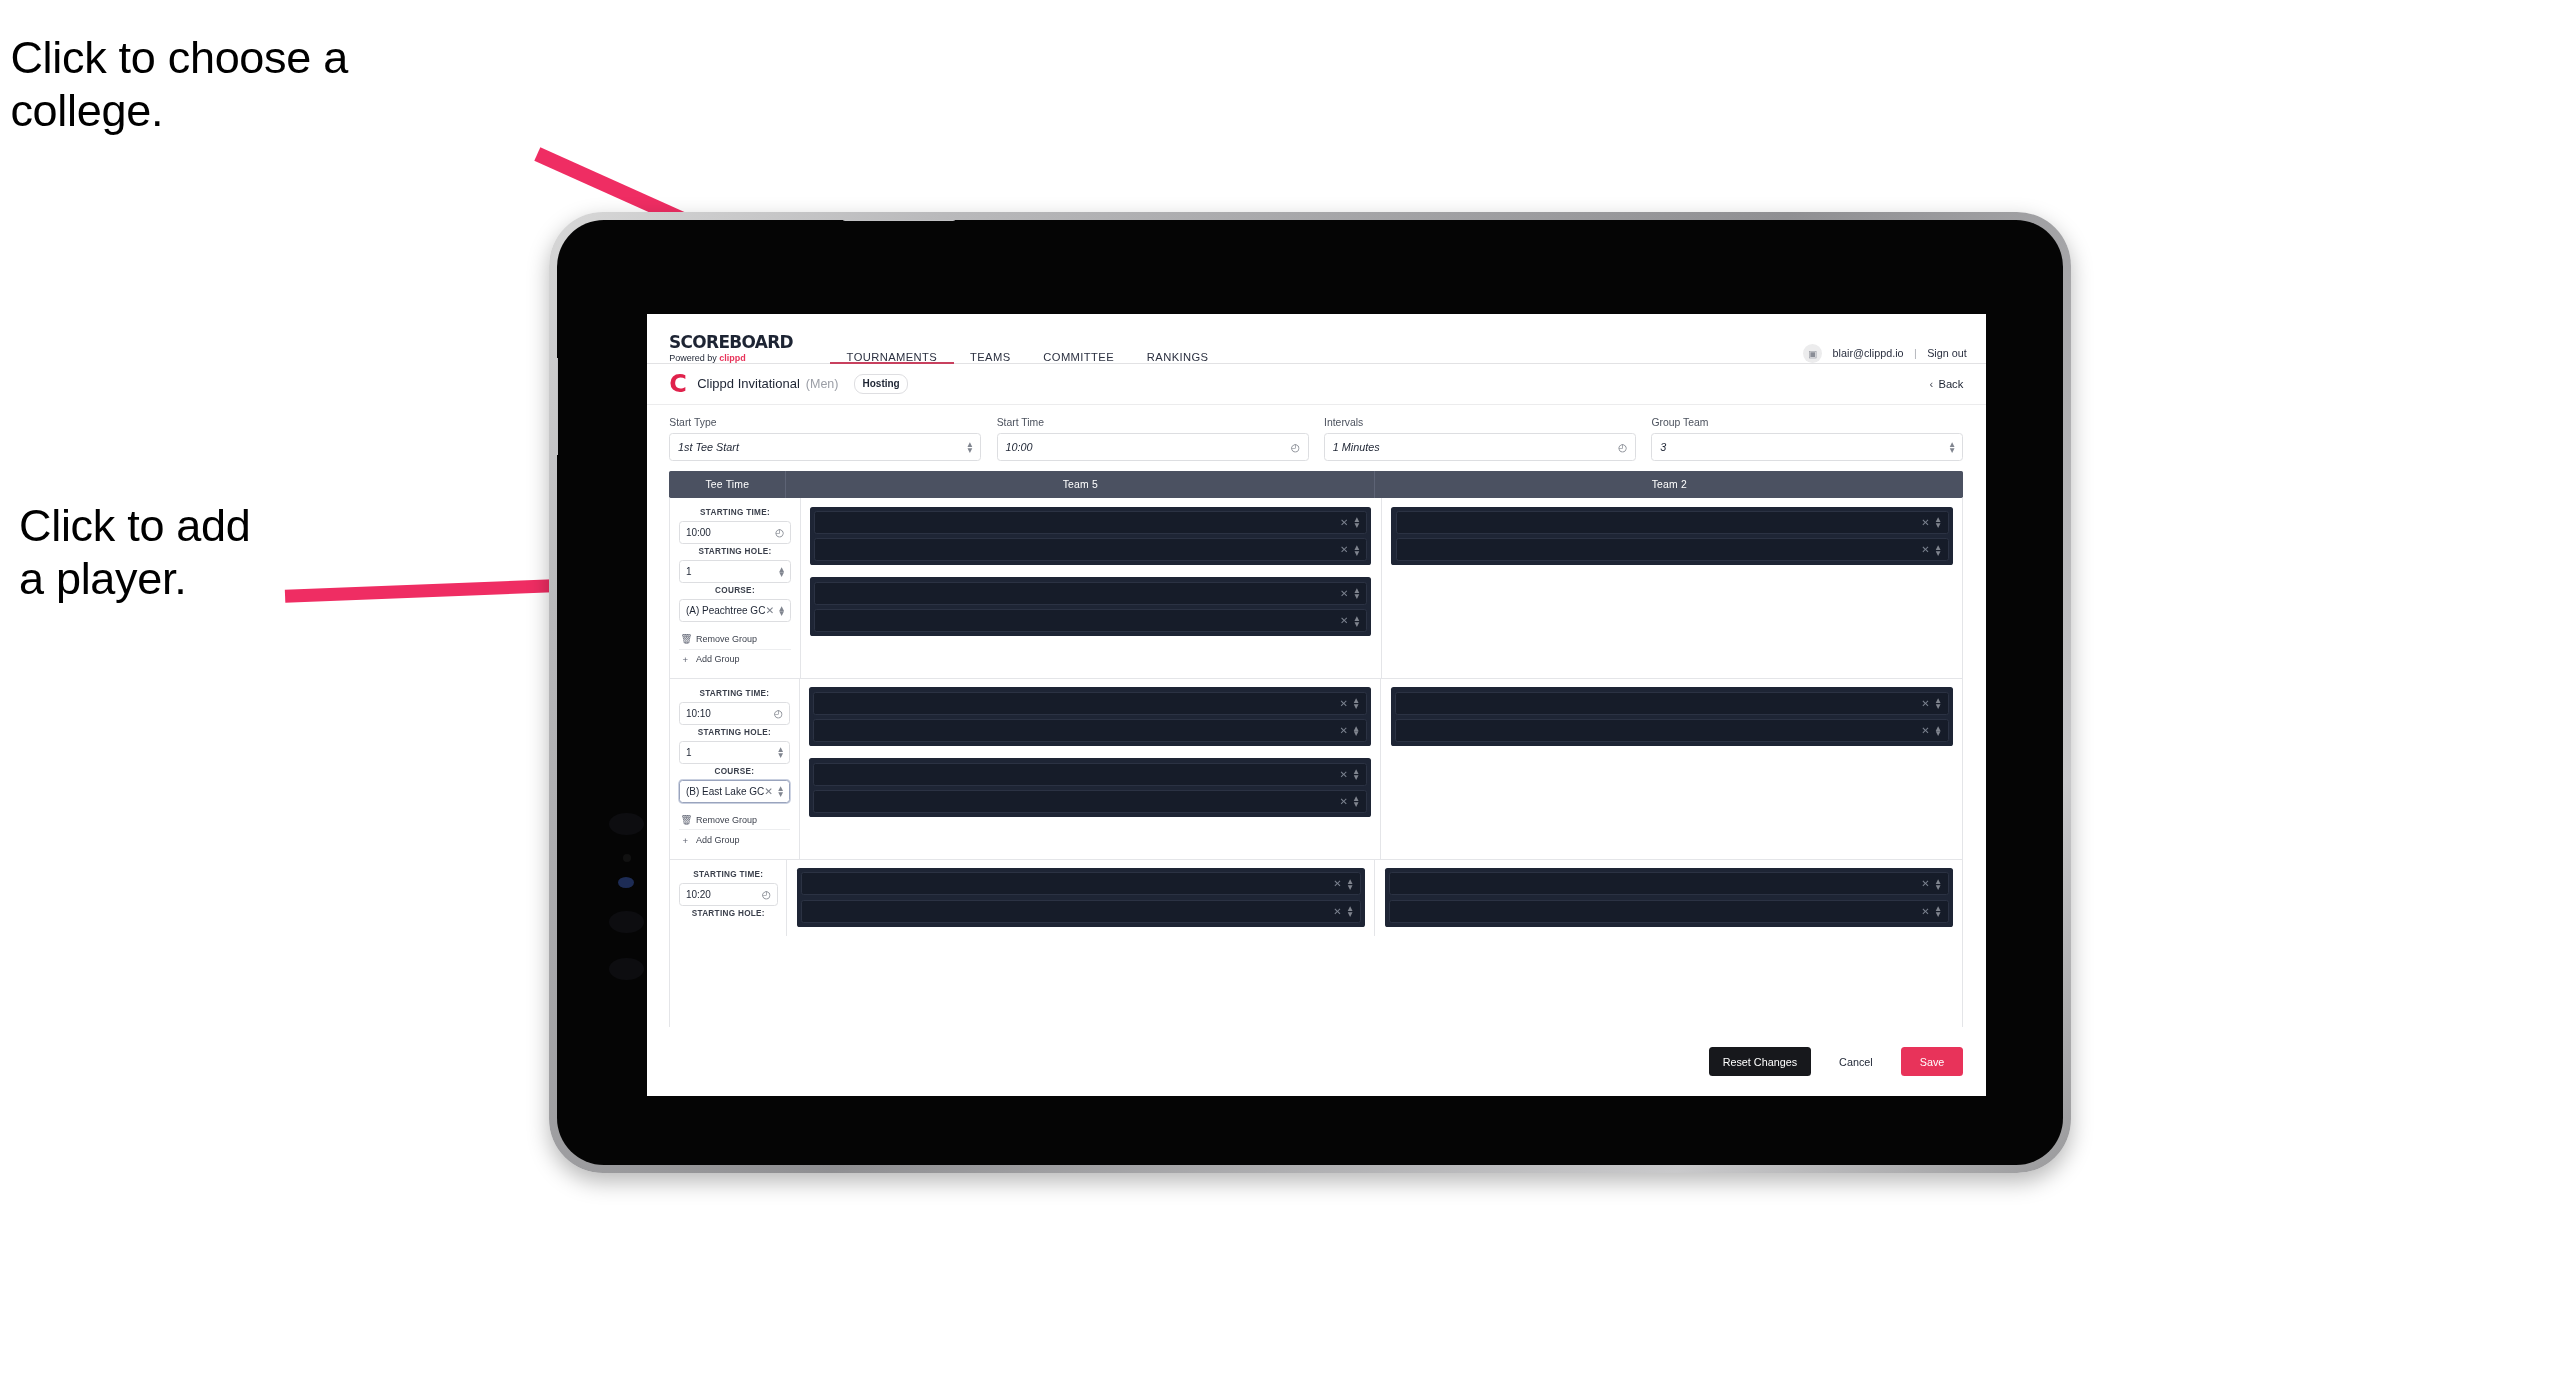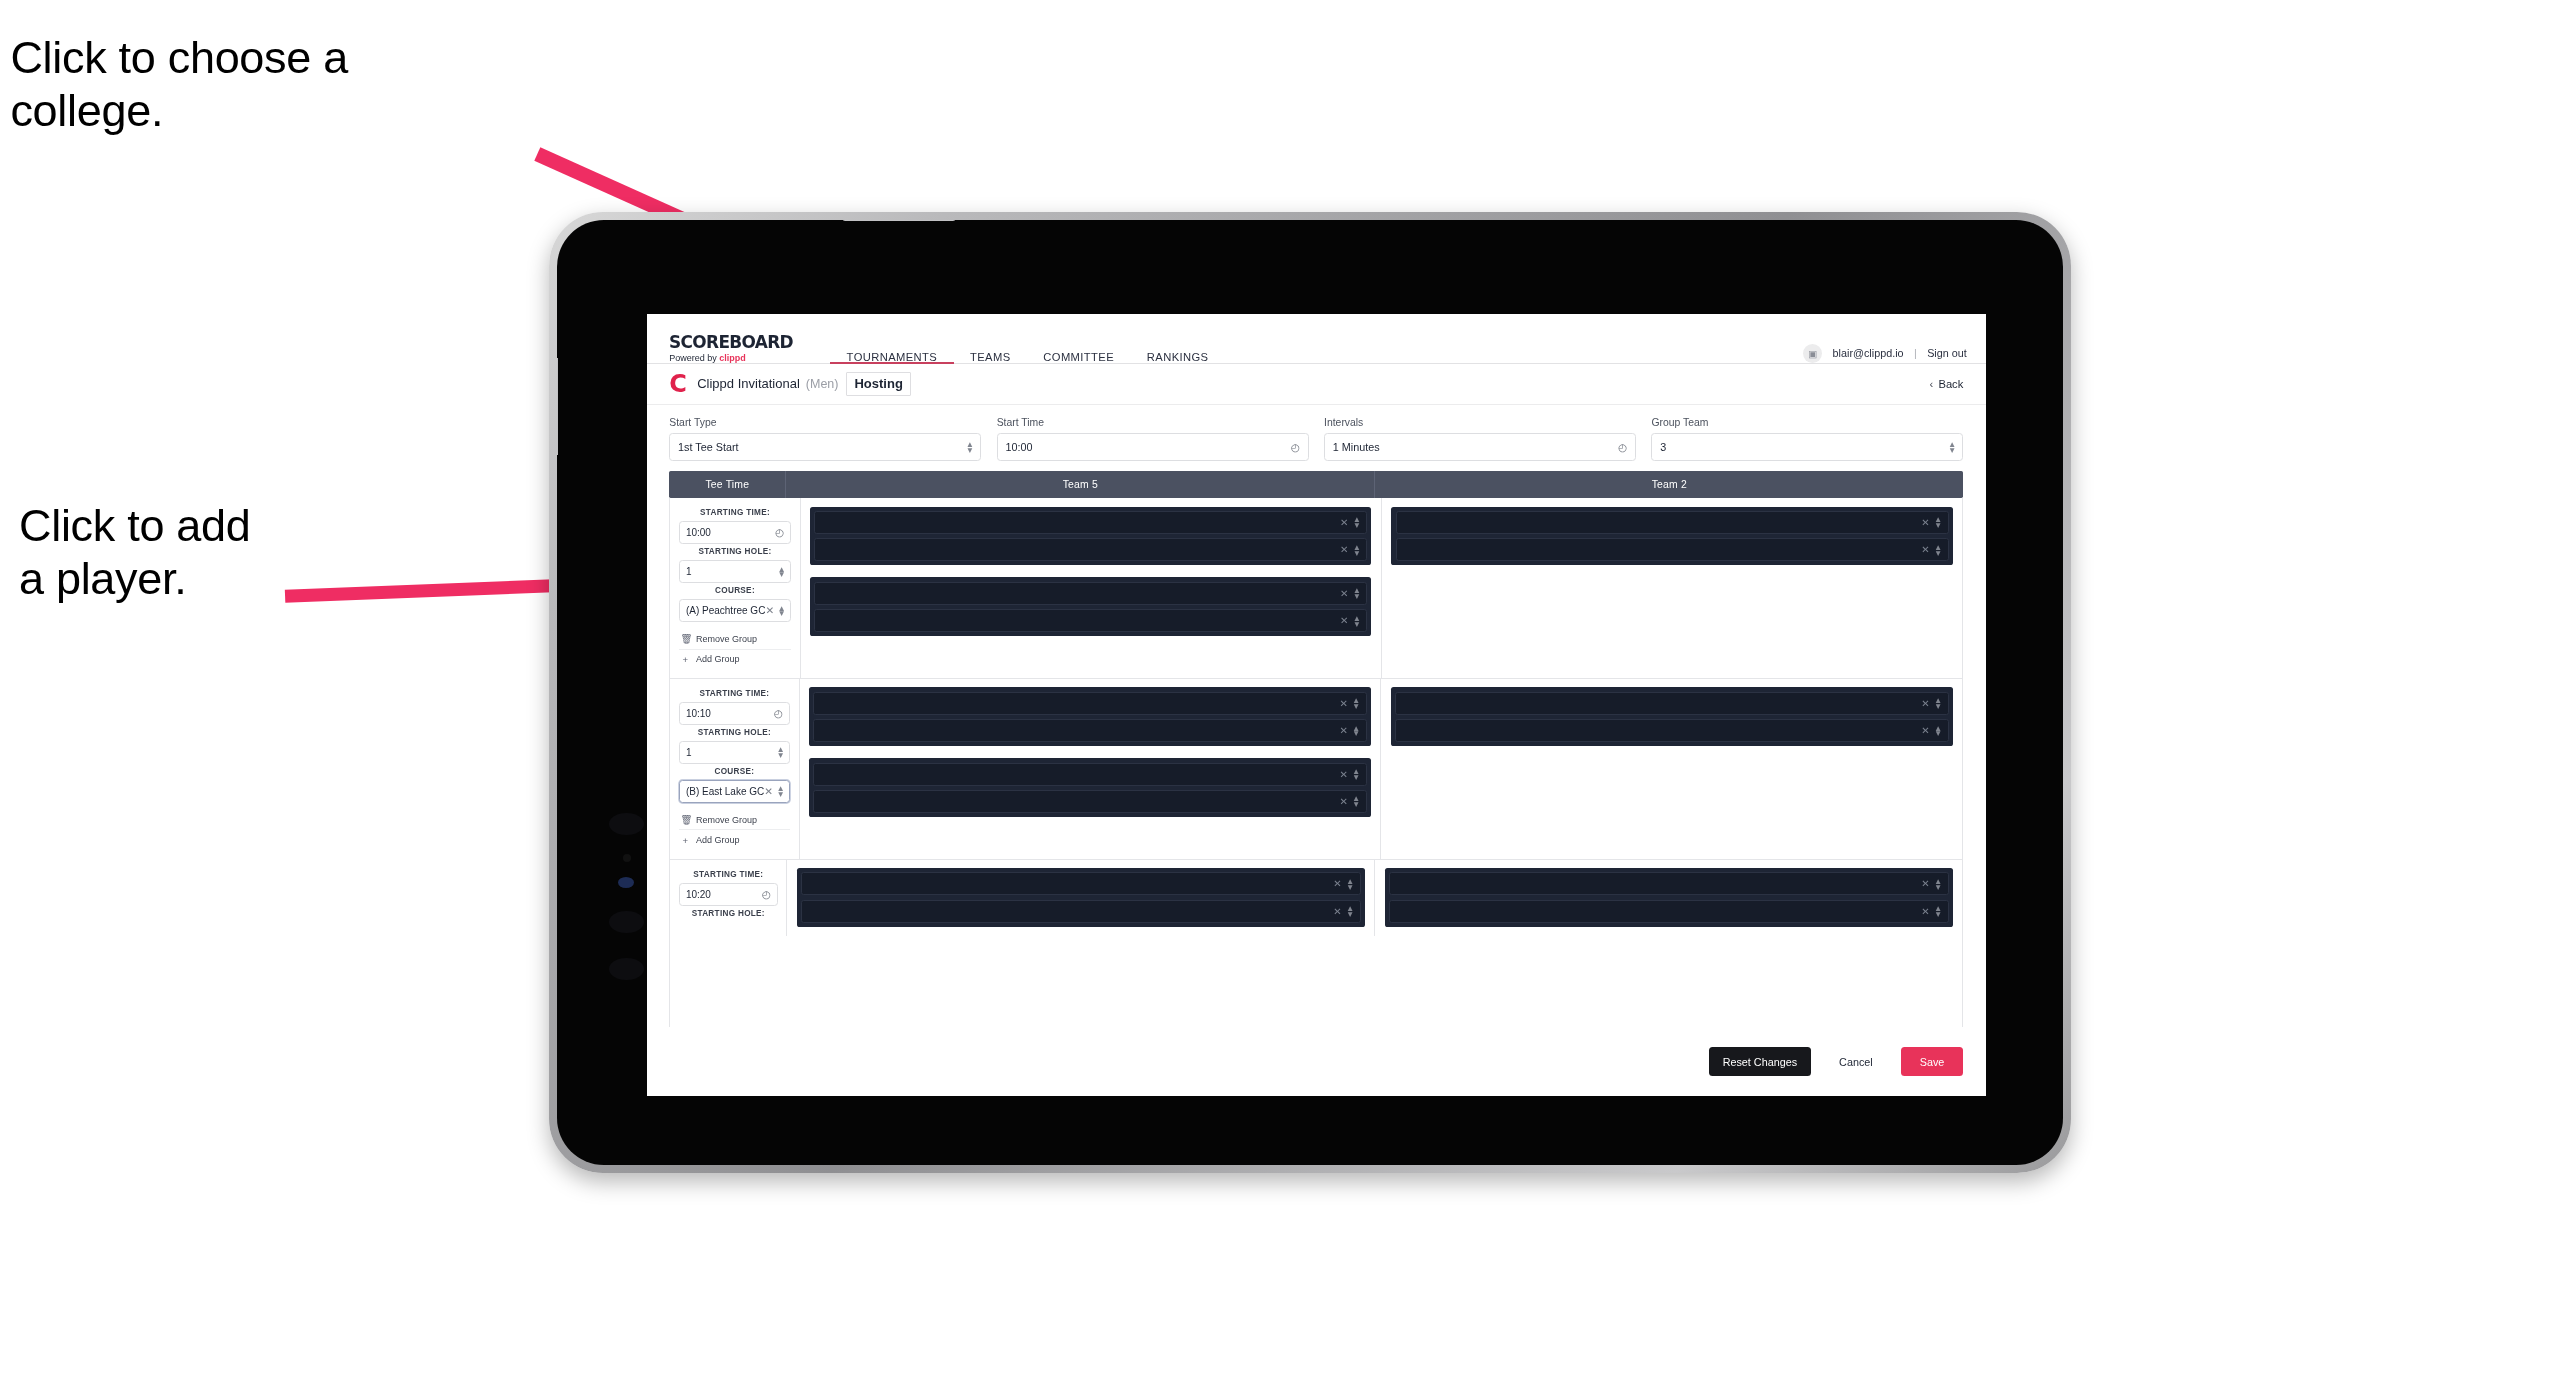--- a/index.html
+++ b/index.html
@@ -114,37 +114,37 @@
     border-bottom: 0.9px solid #ececed; background:#fff;
   }
   #clippd-c {
     font-family: "DejaVu Sans", sans-serif;
     color:#e0224c; font-weight: 800; font-size: 24px; line-height: 1;
     margin-right: 11.2px; letter-spacing:-0.9px;
   }
   #tournament-name { font-size: 13px; color:#1d2433; }
   #tournament-gender { font-size: 12.5px; color:#9b9ea6; margin-left: 6px; }
   #hosting-badge {
-    margin-left: 8px; font-size: 13px; color:#1d2433; font-weight:600;
-    border:0.9px solid #dedee1; border-radius:1px; padding: 3.5px 7px; background:#fff;
+    margin-left: 16px; font-size: 10px; color:#1d2433; font-weight:600;
+    border:0.9px solid #dedee1; border-radius:9px; padding: 3.5px 7px; background:#fff;
   }
   #back-button {
     margin-left:auto; font-size: 11.2px; color:#1d2433; display:flex; align-items:center; gap:5.2px; cursor:pointer;
   }
   #back-chevron { font-size: 11.2px; color:#4a4e59; }
 
   
   #settings-bar { display:flex; gap: 15.5px; padding: 12px 22.5px 10.4px 22.5px; background:#fff; }
   .setting { flex: 1 1 0; min-width:0; }
   .setting-label { font-size: 10.4px; color:#4c525e; margin-bottom: 5.2px; }
   .field {
     height: 28px; border:0.9px solid #dddee1; border-radius:3.5px; background:#fff;
     display:flex; align-items:center; padding: 0 7.8px; font-size: 10.8px; color:#1d2433;
   }
-  .field .val { flex:1; min-width:0; overflow:hidden; white-space:nowrap; }
+  .field .val { flex:1; min-width:0; overflow:hidden; white-space:nowrap;font-style:italic; }
   .ico { color:#70757f; font-size: 10.4px; display:flex; align-items:center; }
   .stepper-ico {
     display:flex; flex-direction:column; align-items:center; justify-content:center;
     line-height: 0.62; font-size: 9.5px; color:#80858f;
   }
 
   
   #tee-table { padding: 0 22.5px 0 22.5px; }
   #table-head { display:flex; background:#4b5161; border-radius:1.7px; overflow:hidden; }
   .th {

